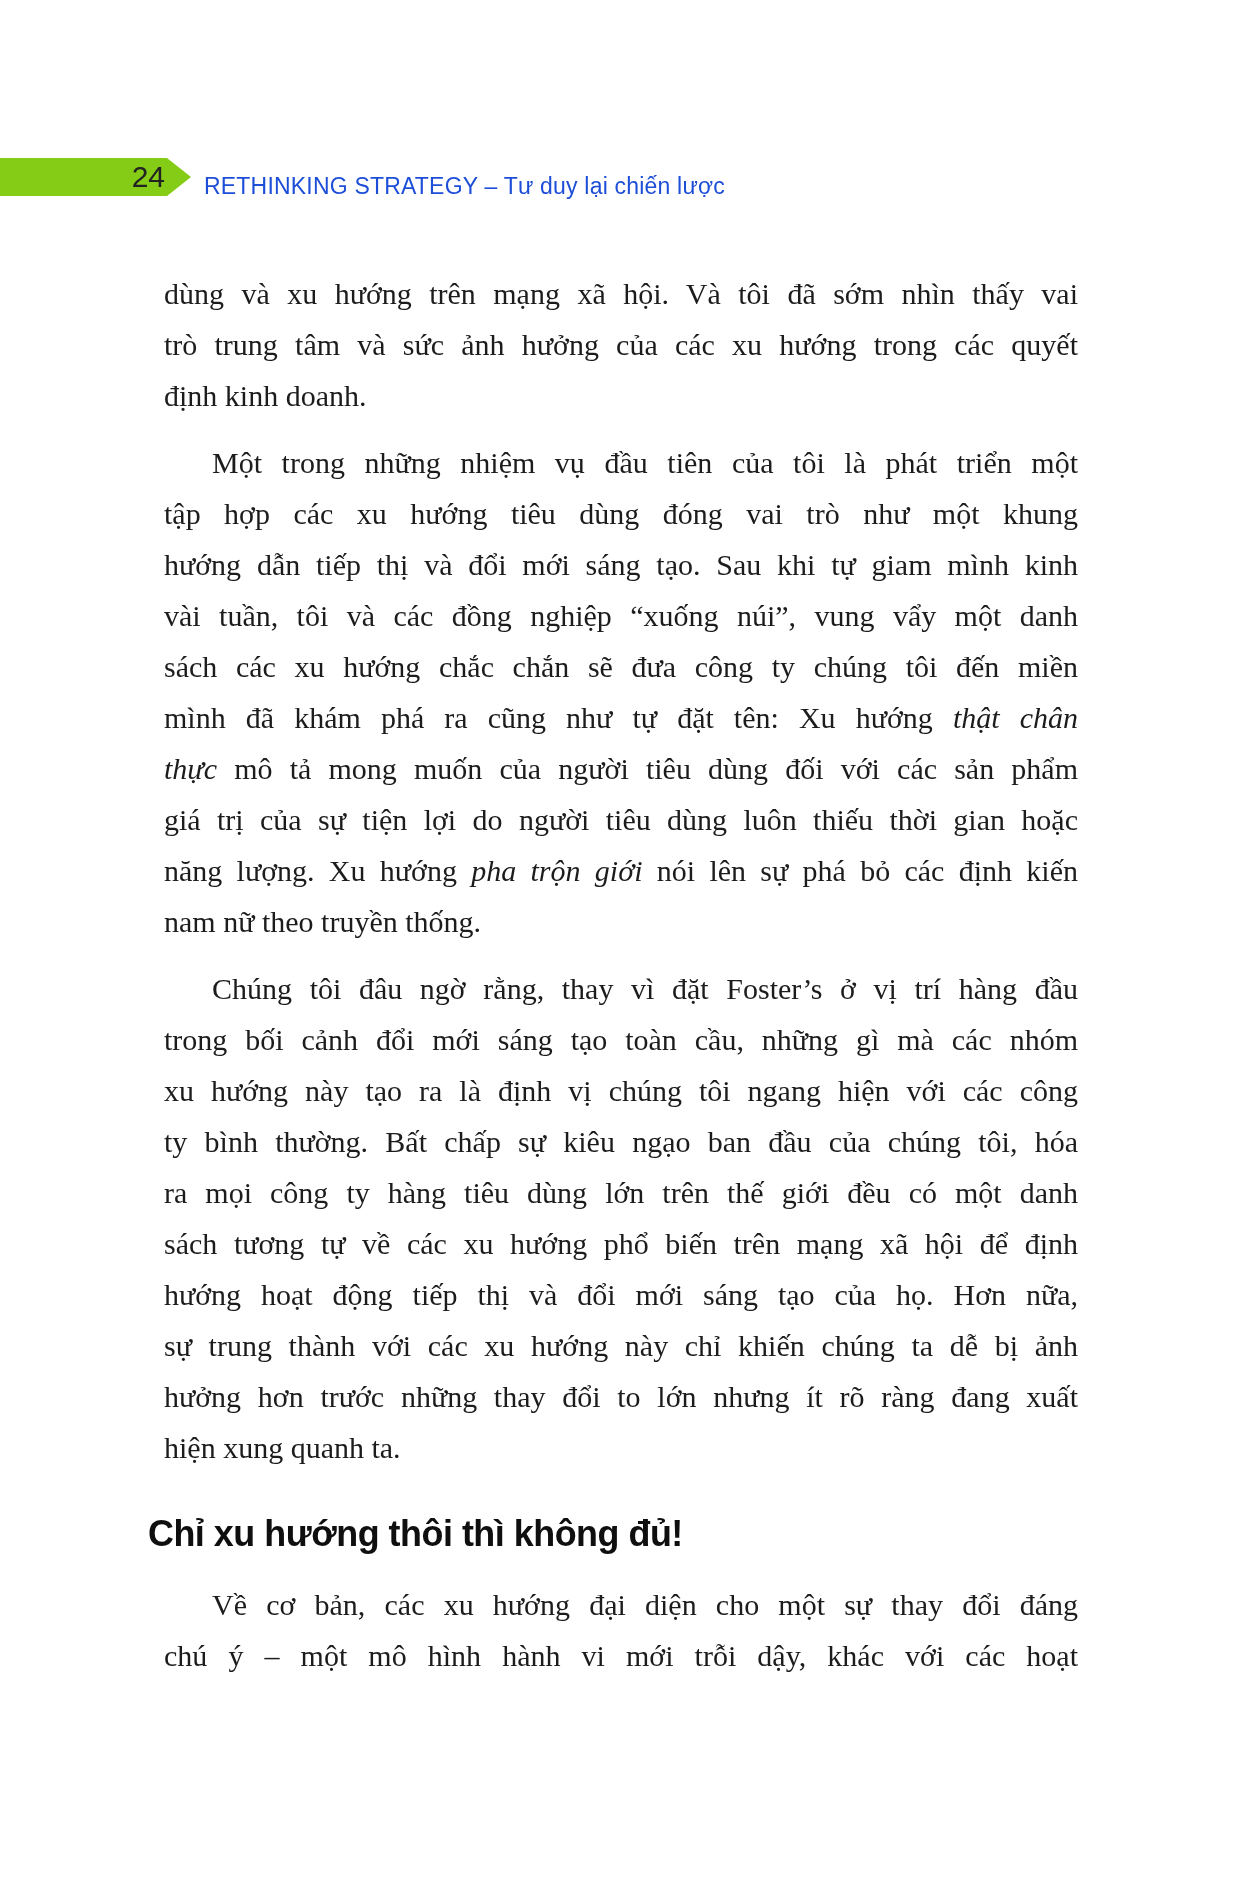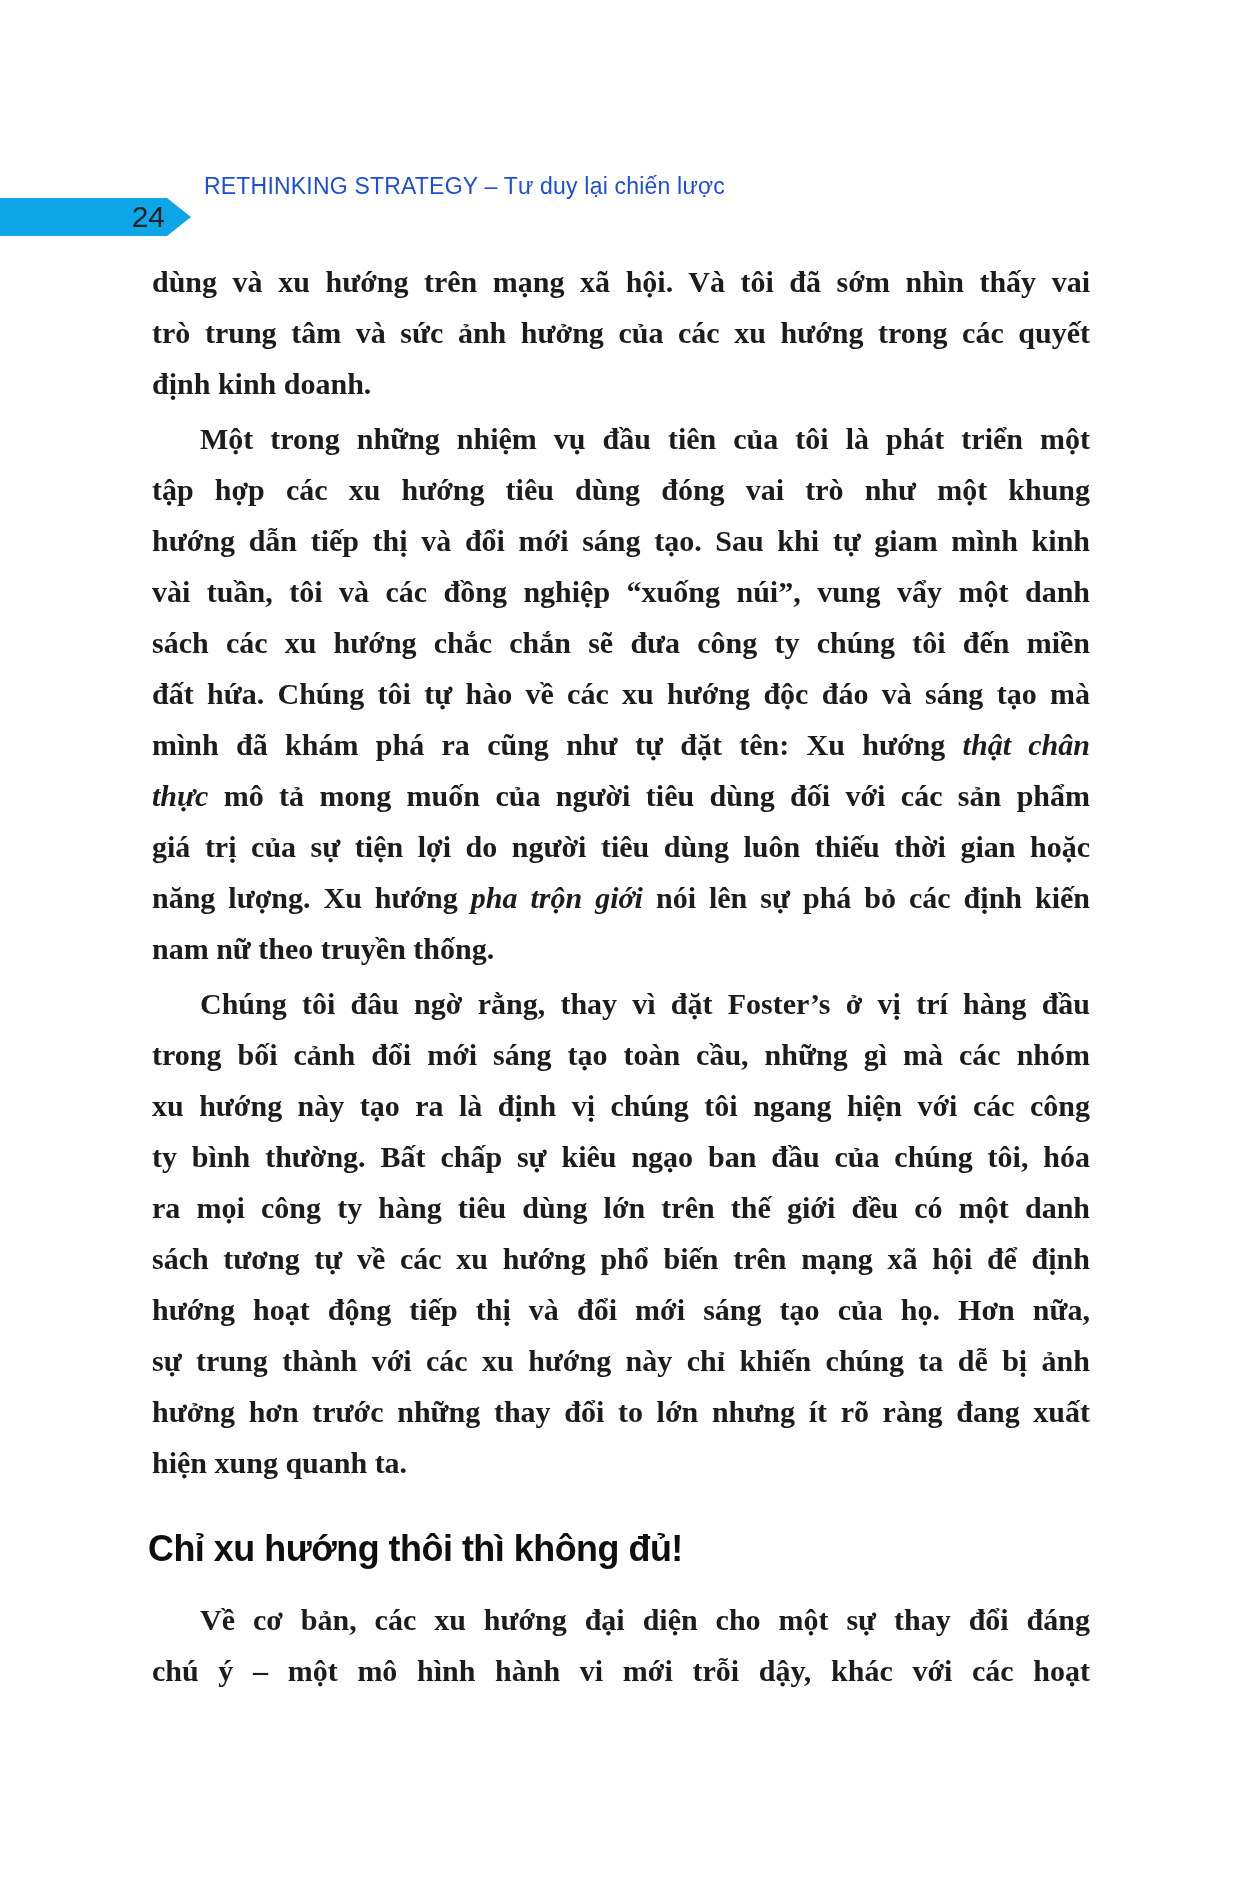--- a/index.html
+++ b/index.html
@@ -47,21 +47,21 @@
     margin-top: 9px;
   }
 
   
   .content {
     position: absolute;
     left: 148px;
     top: 252px;
     width: 946px;
   }
-  .para { margin: 4px; padding: 0; font-weight: bold; }
+  .para { margin: 16px; padding: 0; }
   .line {
     height: 51px;
     line-height: 51px;
     font-size: 30px;
     text-align: justify;
     text-align-last: justify;
     overflow: visible;
     white-space: nowrap;
   }
   .line.plain { text-align-last: left; }
@@ -76,38 +76,37 @@
     letter-spacing: -0.5px;
     color: #0f0f0f;
     line-height: 44px;
     transform: scaleX(0.97);
     transform-origin: left center;
   }
 </style>
 </head>
 <body style="color: rgb(28, 28, 28);">
 
-<div class="header-bar" style="background: #0ea5e9; margin-top: 40px;">
+<div class="header-bar" style="background: #84cc16;">
   <span class="page-number">24</span>
 </div>
 <div class="header-title">RETHINKING STRATEGY – Tư duy lại chiến lược</div>
 
 <div class="content">
     <div class="para">
       <div class="line">dùng và xu hướng trên mạng xã hội. Và tôi đã sớm nhìn thấy vai</div>
       <div class="line">trò trung tâm và sức ảnh hưởng của các xu hướng trong các quyết</div>
       <div class="line plain">định kinh doanh.</div>
     </div>
     <div class="para">
       <div class="line indent">Một trong những nhiệm vụ đầu tiên của tôi là phát triển một</div>
       <div class="line">tập hợp các xu hướng tiêu dùng đóng vai trò như một khung</div>
       <div class="line">hướng dẫn tiếp thị và đổi mới sáng tạo. Sau khi tự giam mình kinh</div>
       <div class="line">vài tuần, tôi và các đồng nghiệp “xuống núi”, vung vẩy một danh</div>
       <div class="line">sách các xu hướng chắc chắn sẽ đưa công ty chúng tôi đến miền</div>
-      <div class="line">đất hứa. Chúng tôi tự hào về các xu hướng độc đáo và sáng tạo mà</div>
       <div class="line">mình đã khám phá ra cũng như tự đặt tên: Xu hướng <em>thật chân</em></div>
       <div class="line"><em>thực</em> mô tả mong muốn của người tiêu dùng đối với các sản phẩm</div>
       <div class="line">giá trị của sự tiện lợi do người tiêu dùng luôn thiếu thời gian hoặc</div>
       <div class="line">năng lượng. Xu hướng <em>pha trộn giới</em> nói lên sự phá bỏ các định kiến</div>
       <div class="line plain">nam nữ theo truyền thống.</div>
     </div>
     <div class="para">
       <div class="line indent">Chúng tôi đâu ngờ rằng, thay vì đặt Foster’s ở vị trí hàng đầu</div>
       <div class="line">trong bối cảnh đổi mới sáng tạo toàn cầu, những gì mà các nhóm</div>
       <div class="line">xu hướng này tạo ra là định vị chúng tôi ngang hiện với các công</div>

